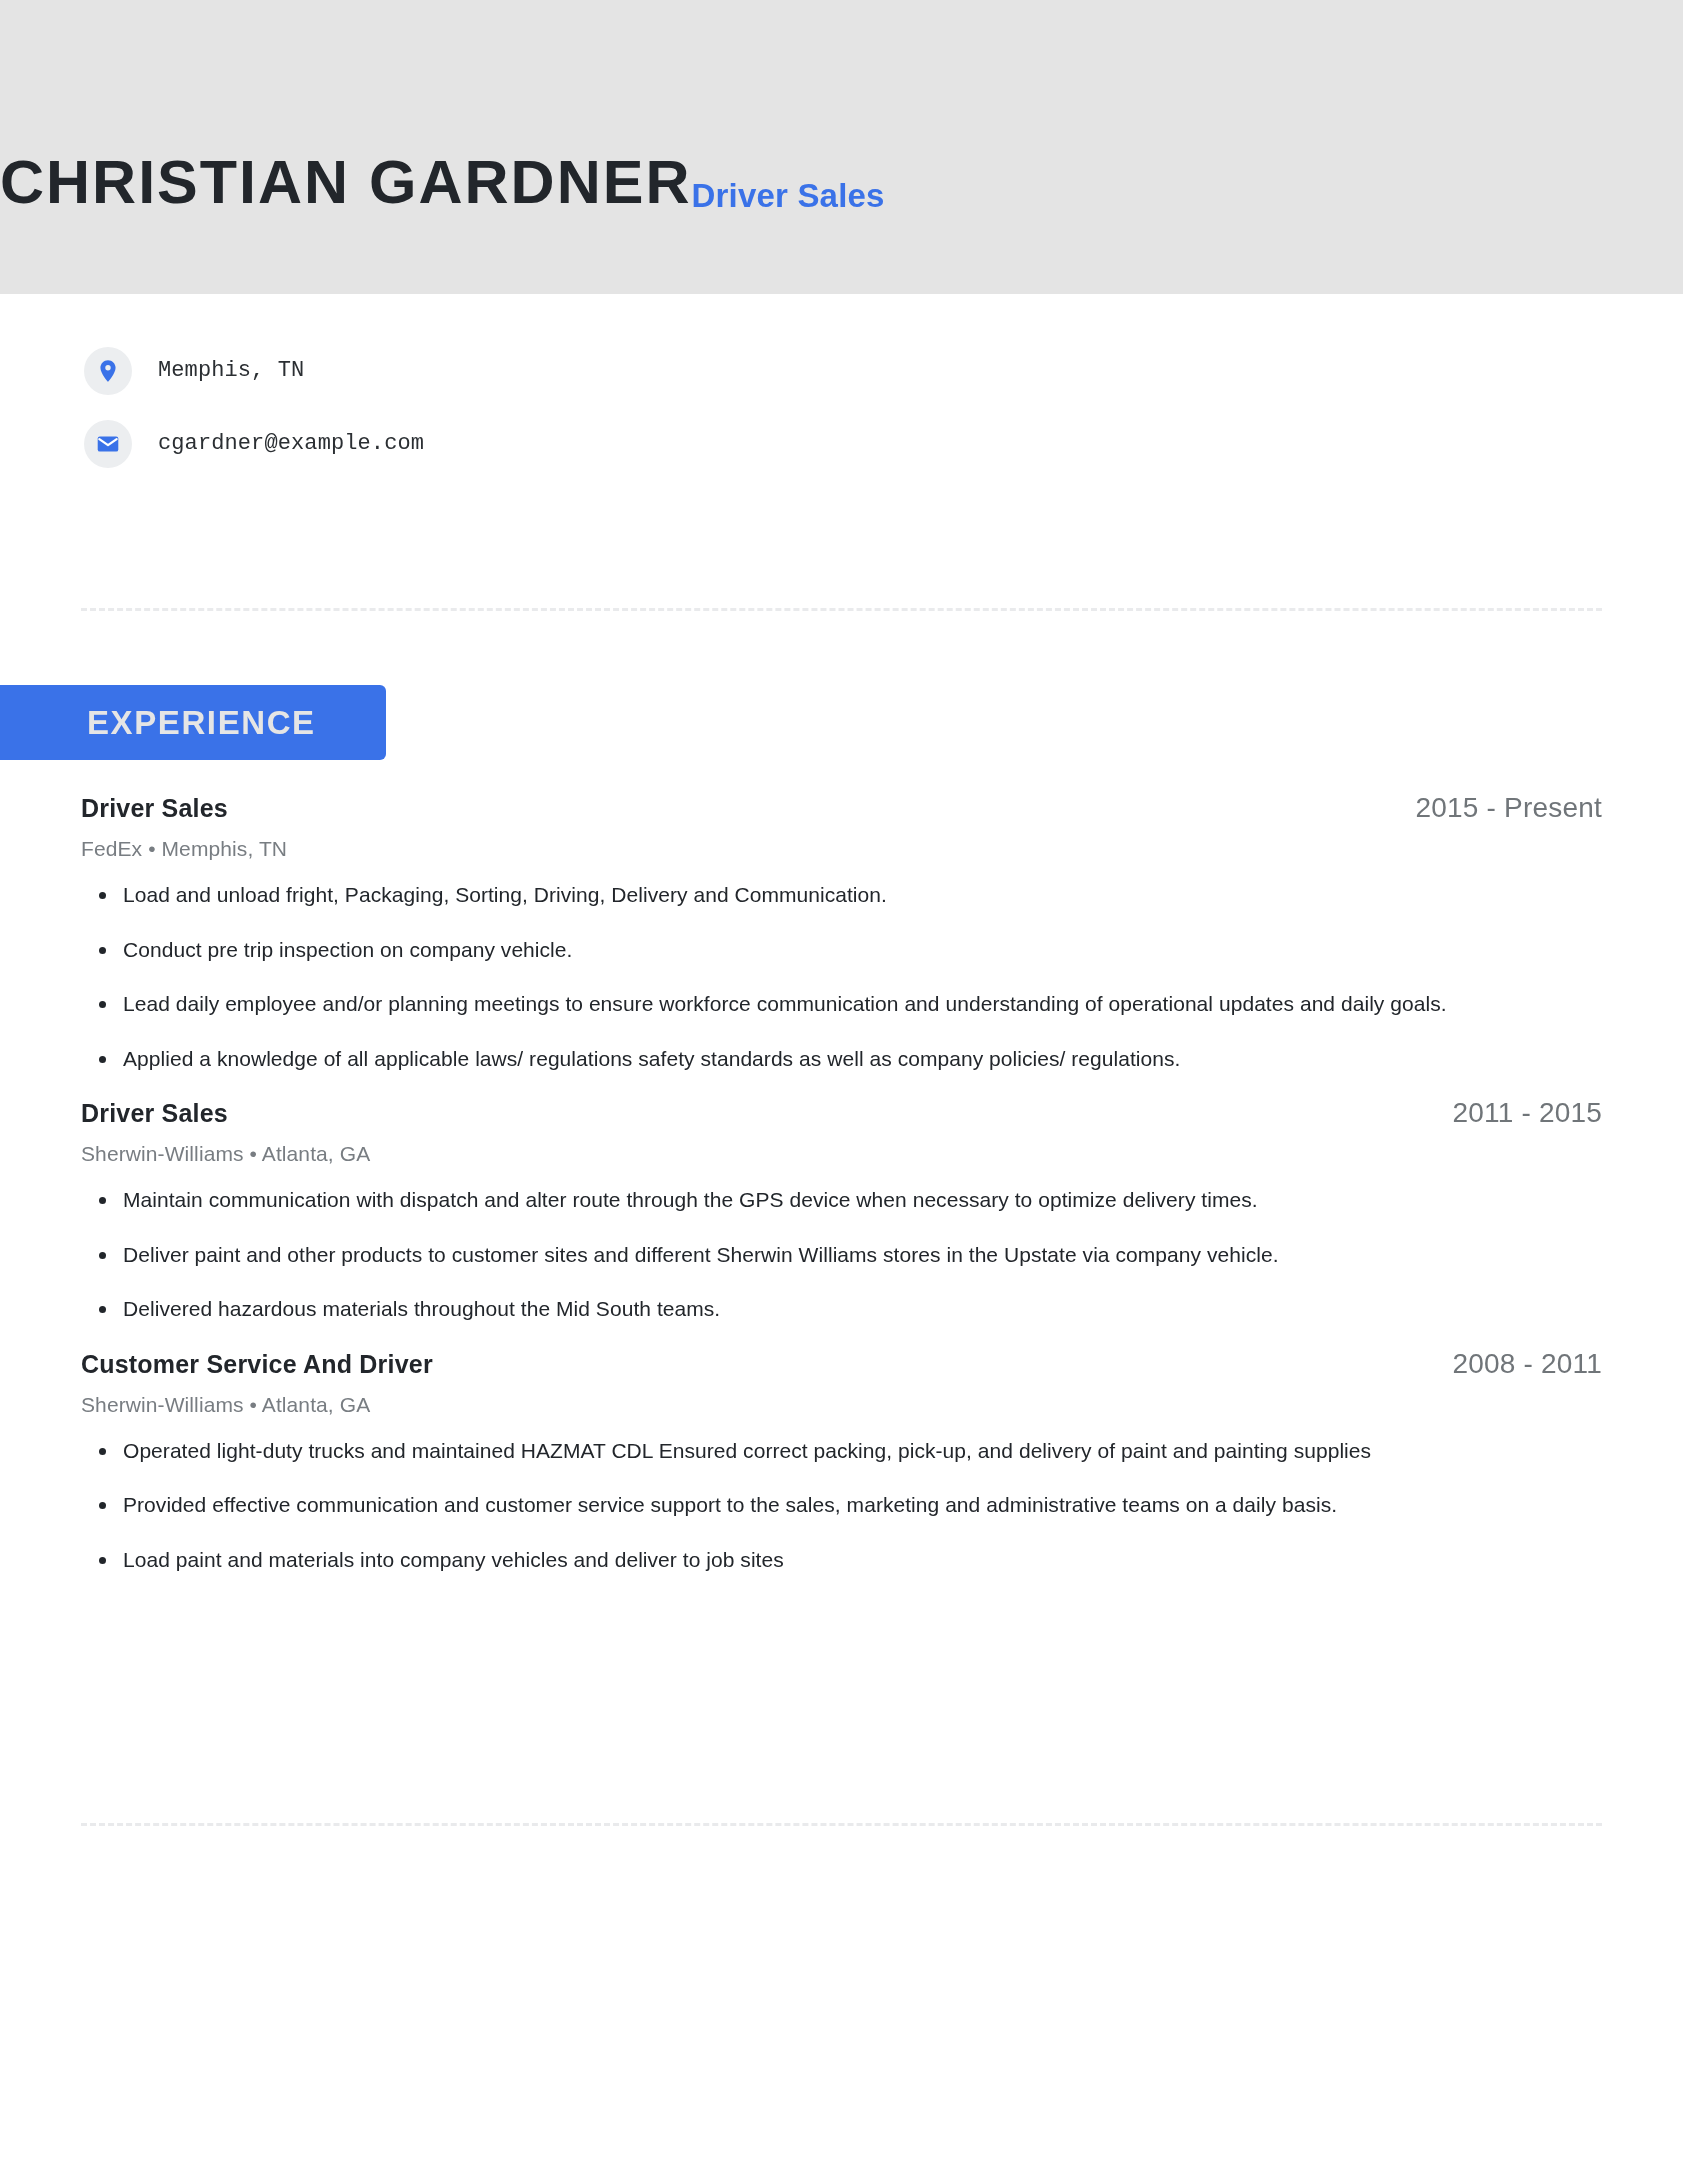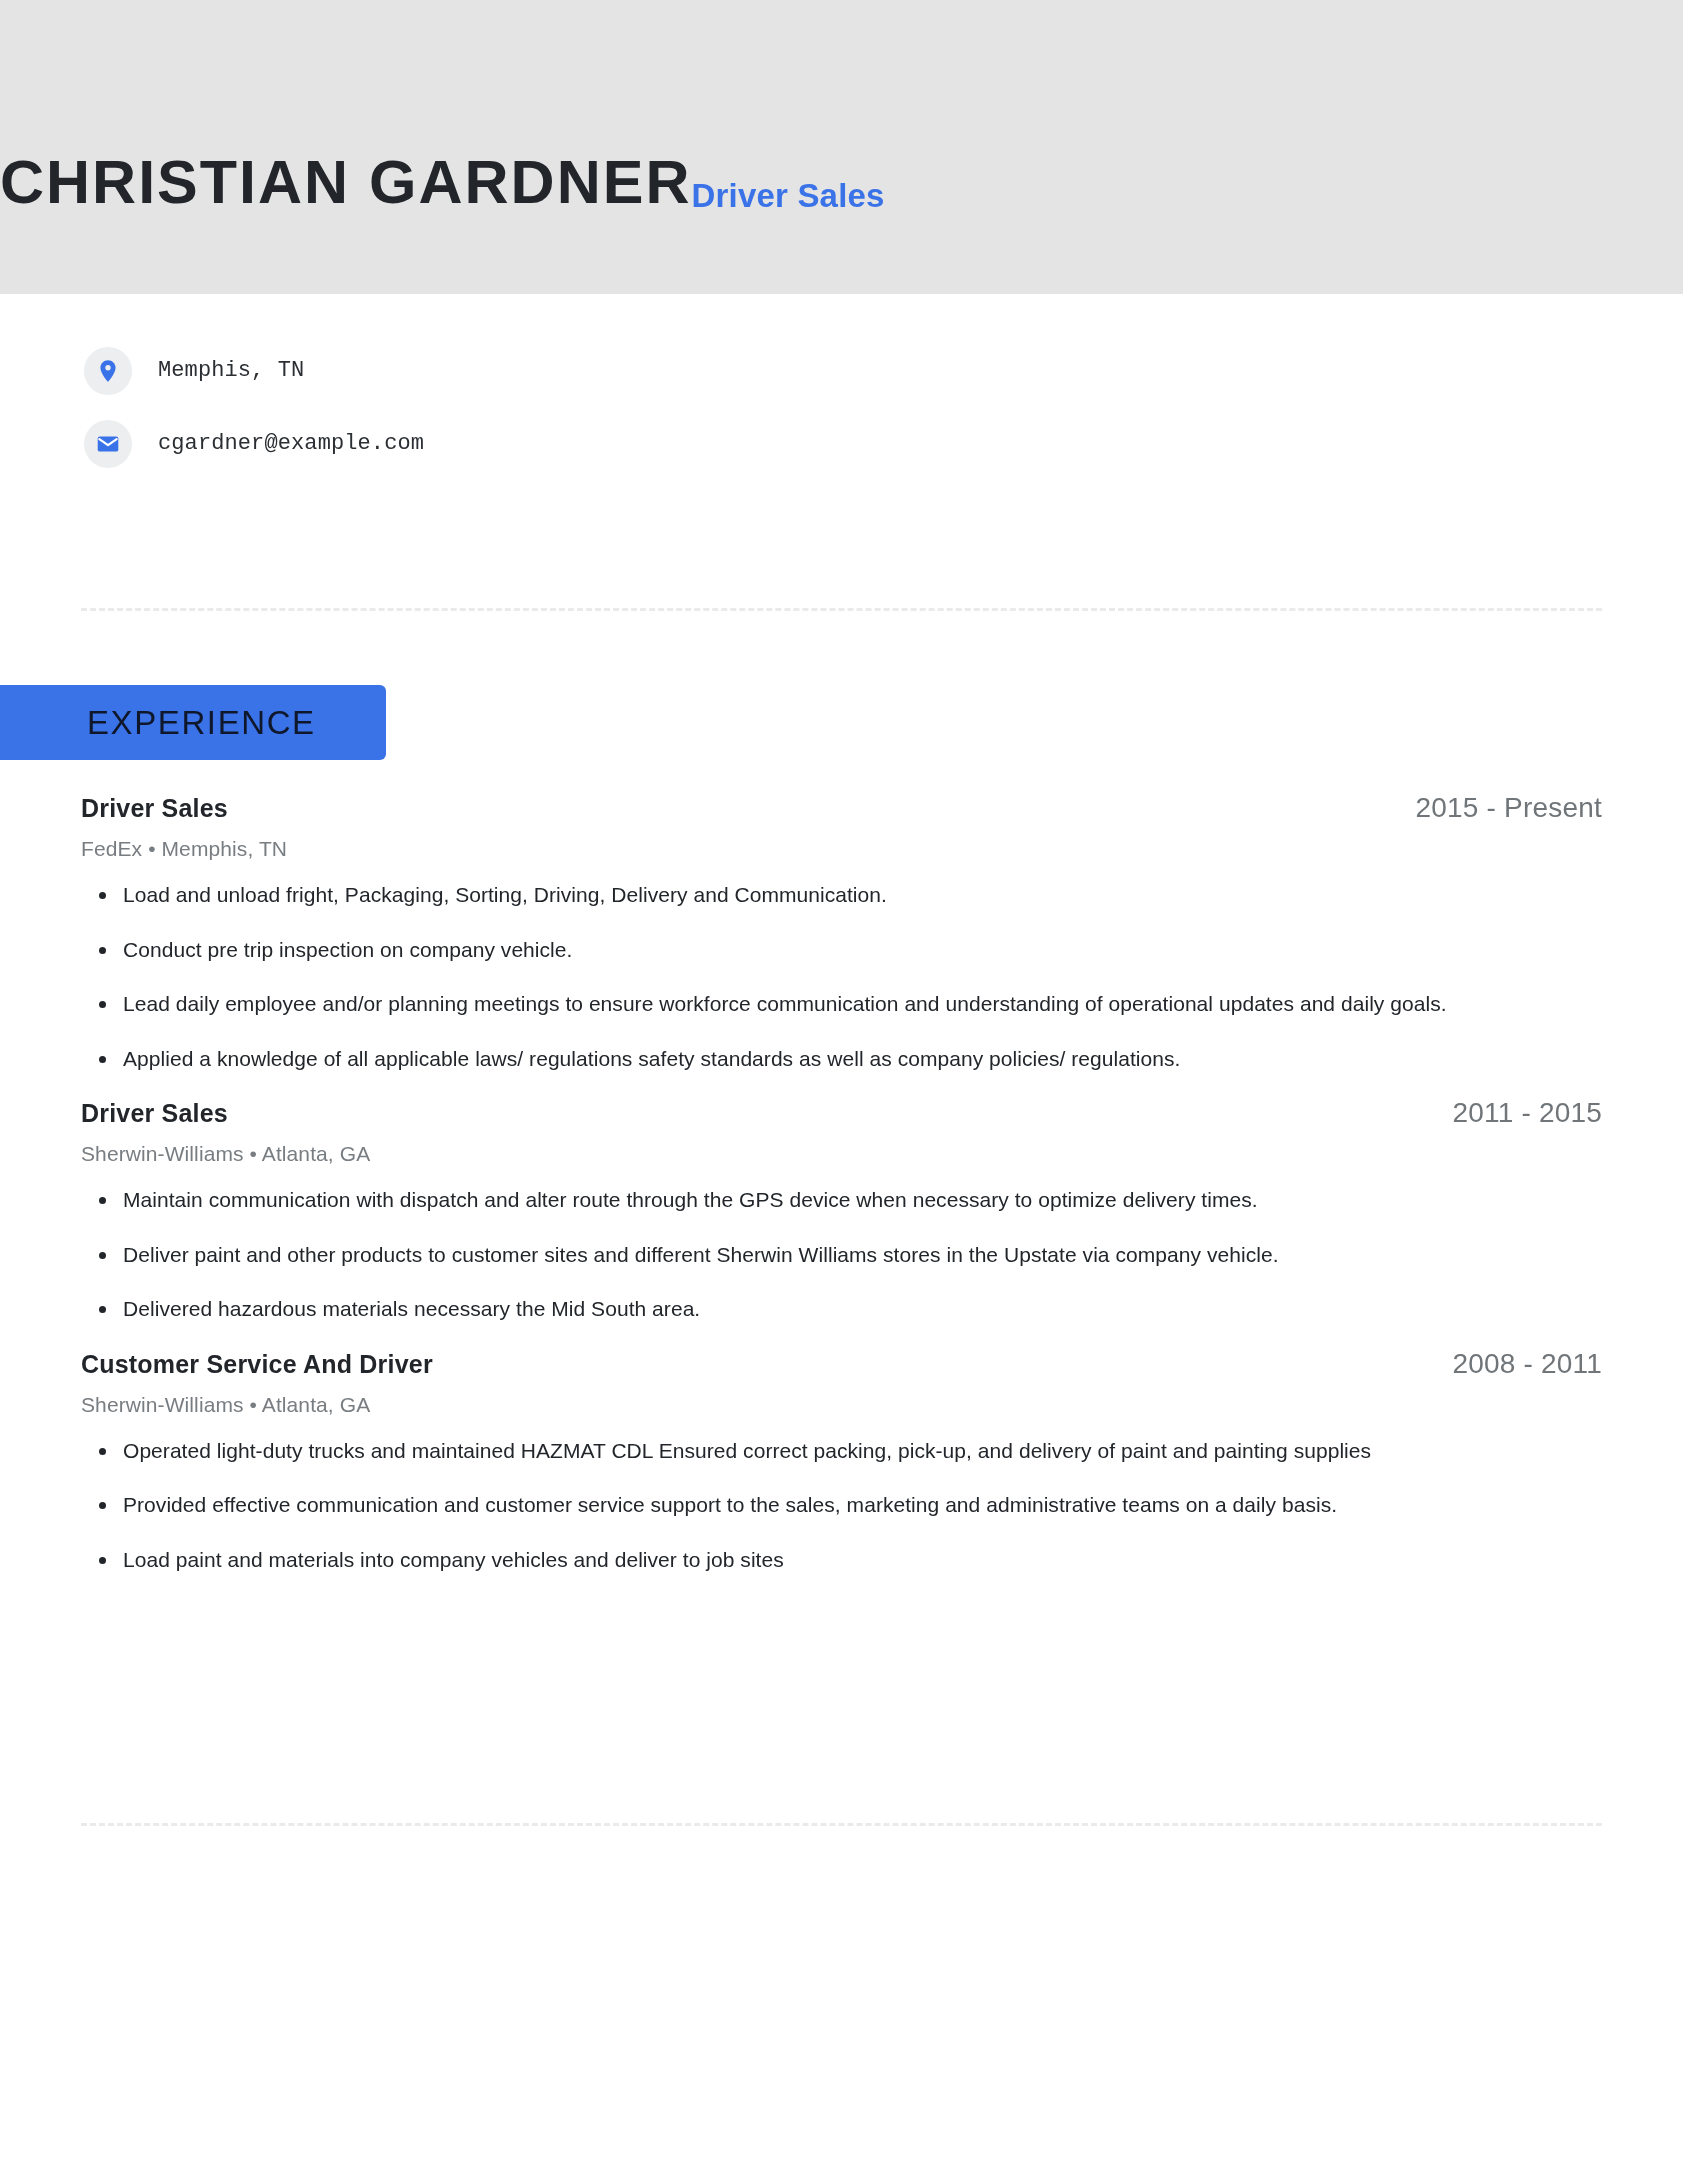--- a/index.html
+++ b/index.html
@@ -105,23 +105,23 @@
     background: #3a72e8;
     border-top-right-radius: 6px;
     border-bottom-right-radius: 6px;
     display: flex;
     align-items: center;
     box-sizing: border-box;
     padding-left: 87px;
     padding-right: 34px;
   }
   .section-badge-label {
-    color: #0f172a;
+    color: #e5e5e5;
     font-size: 33px;
-    font-weight: 400;
+    font-weight: 700;
     letter-spacing: 1.6px;
     text-transform: uppercase;
   }
 
   
   .experience-body {
     position: absolute;
     left: 81px;
     top: 792px;
     width: 1521px;
@@ -237,21 +237,21 @@
 
     <div class="job">
       <div class="job-head">
         <span class="job-title">Driver Sales</span>
         <span class="job-dates">2011 - 2015</span>
       </div>
       <div class="job-sub">Sherwin-Williams  •  Atlanta, GA</div>
       <ul class="bullets">
         <li>Maintain communication with dispatch and alter route through the GPS device when necessary to optimize delivery times.</li>
         <li>Deliver paint and other products to customer sites and different Sherwin Williams stores in the Upstate via company vehicle.</li>
-        <li>Delivered hazardous materials necessary the Mid South area.</li>
+        <li>Delivered hazardous materials throughout the Mid South teams.</li>
       </ul>
     </div>
 
     <div class="job">
       <div class="job-head">
         <span class="job-title">Customer Service And Driver</span>
         <span class="job-dates">2008 - 2011</span>
       </div>
       <div class="job-sub">Sherwin-Williams  •  Atlanta, GA</div>
       <ul class="bullets">

